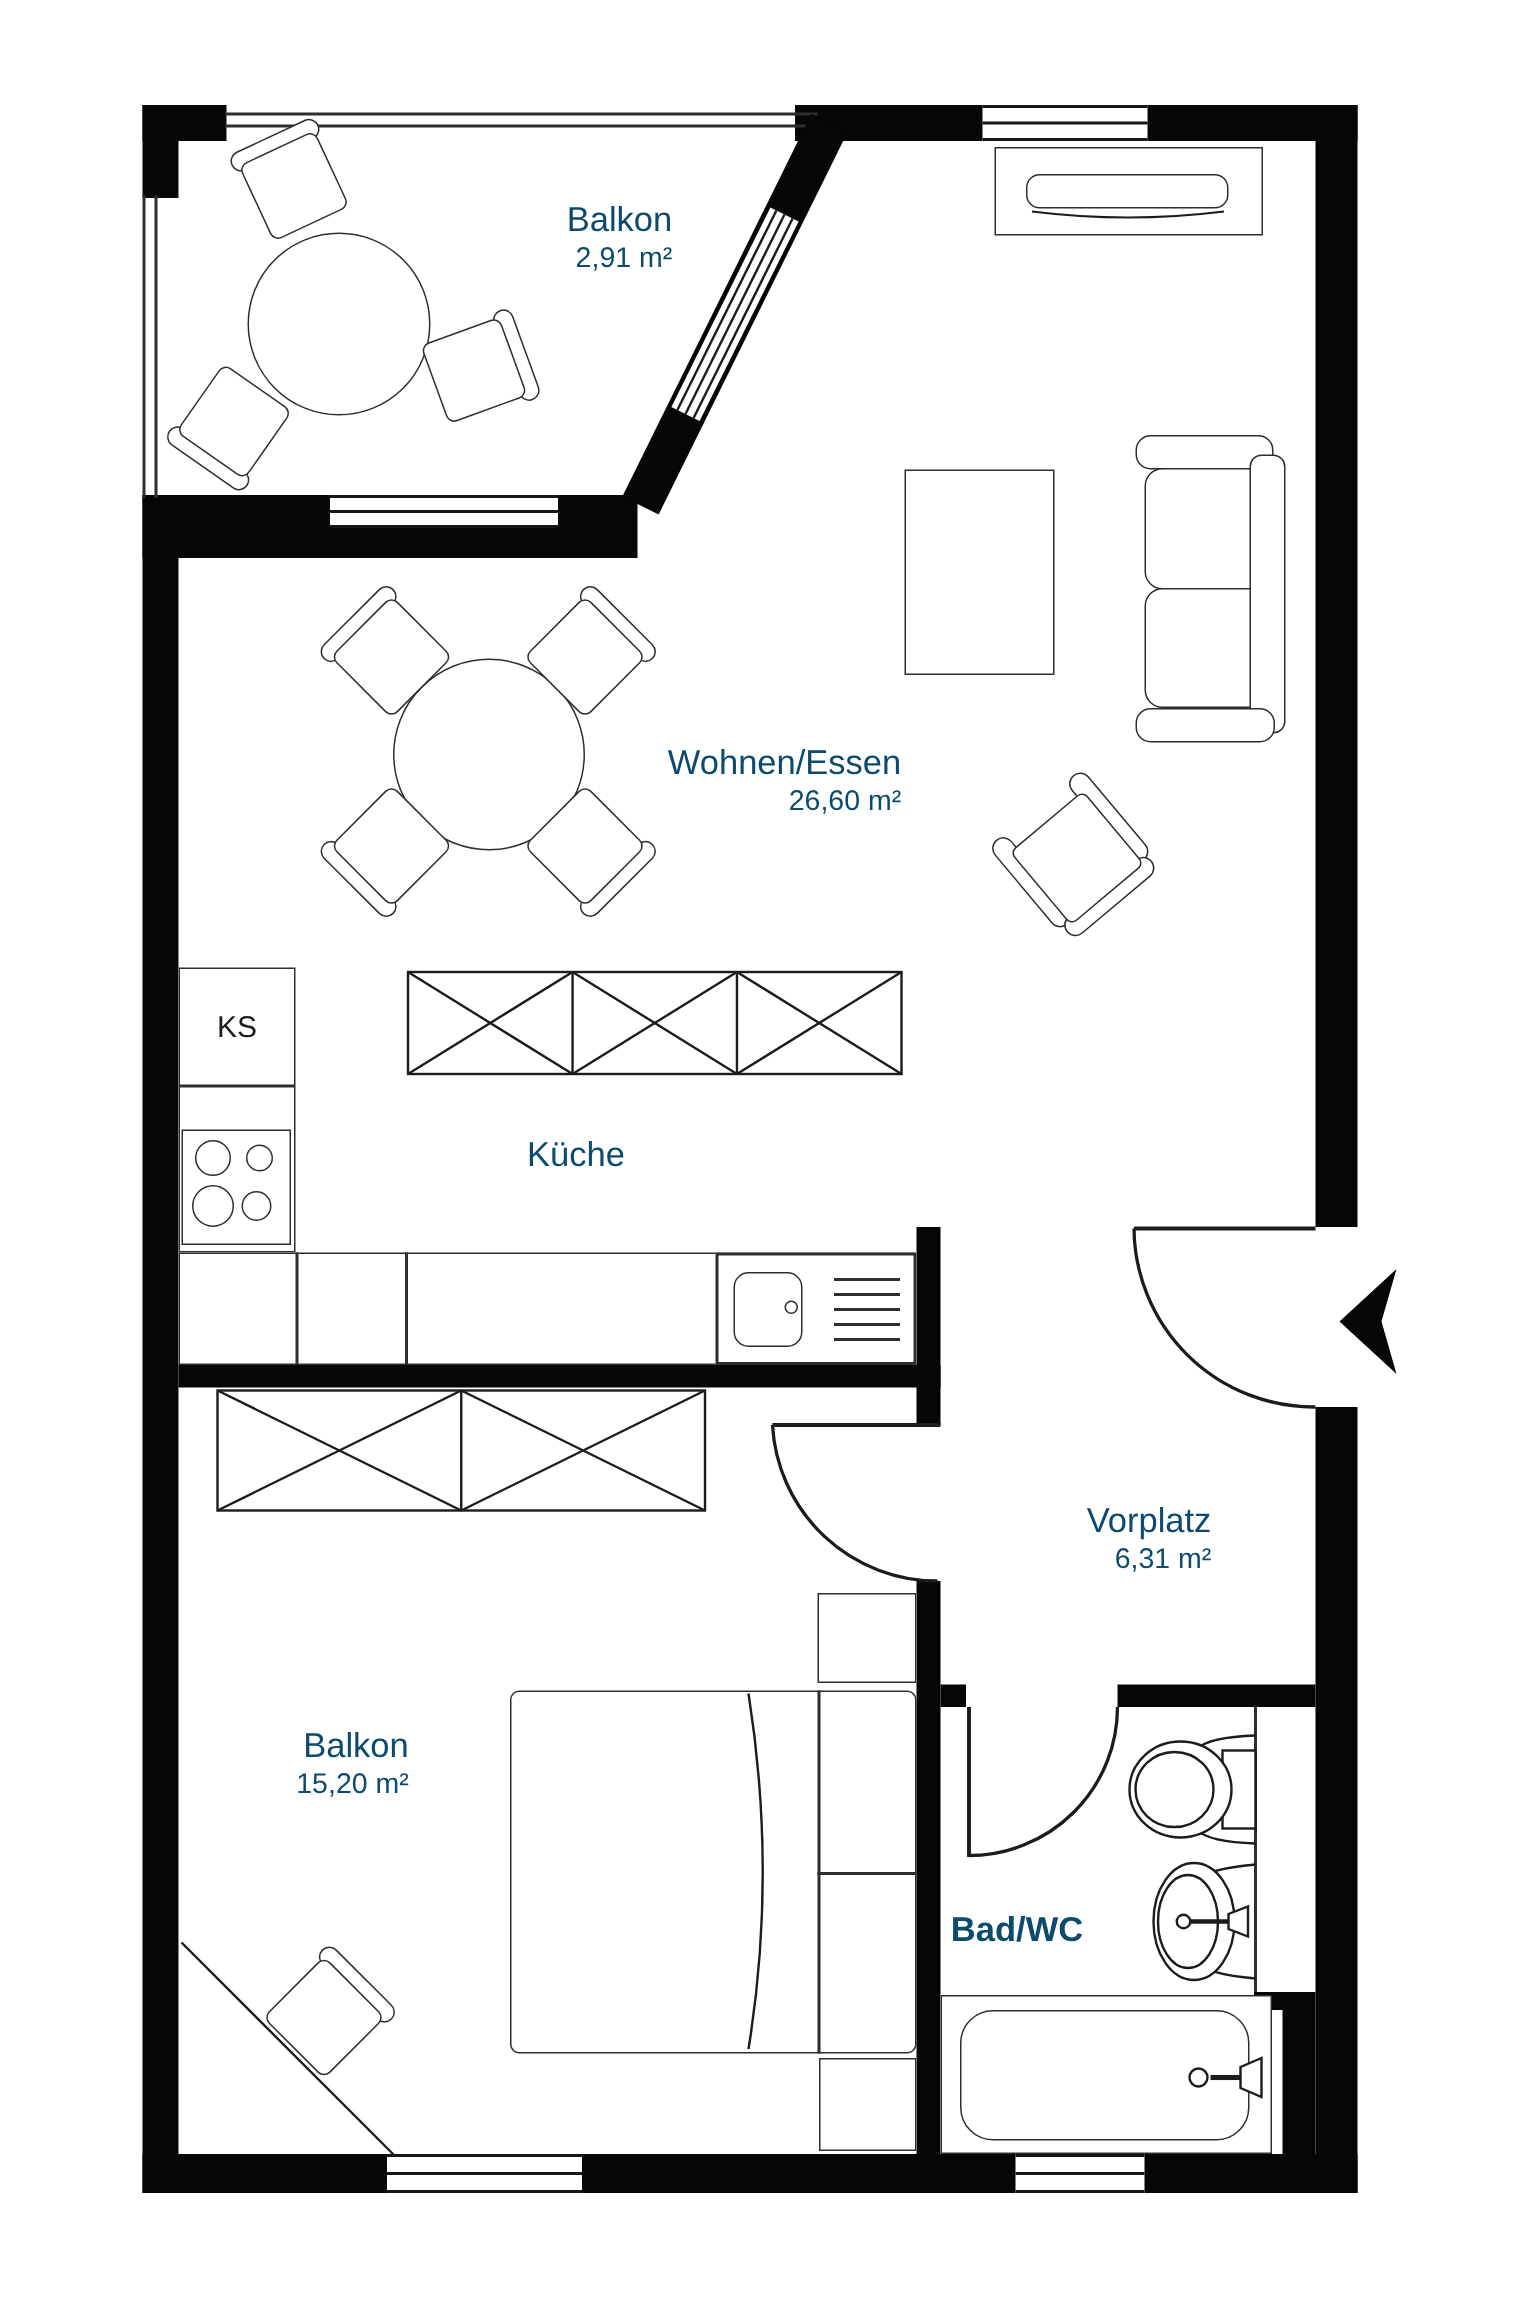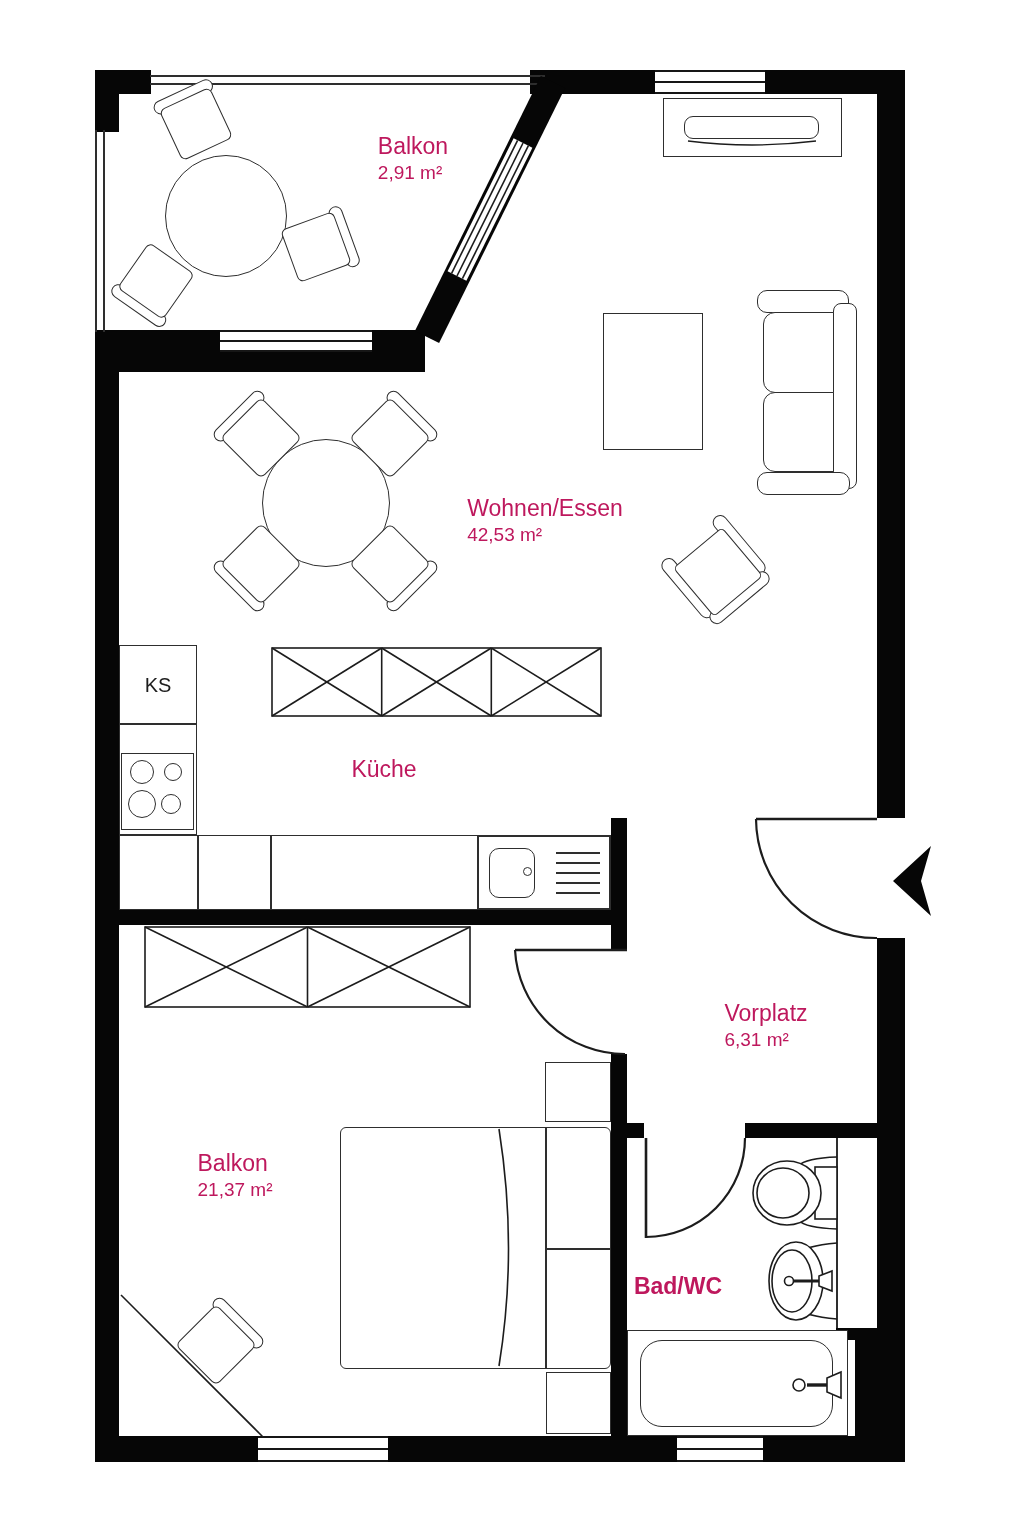--- a/index.html
+++ b/index.html
@@ -17,22 +17,22 @@
   .chair .back { position: absolute; left: -4px; right: -4px; top: -9px; height: 14px;
                  background: #fff; border: 1.6px solid #2e2e2e; border-radius: 8px; }
   .armchair { position: absolute; }
   .armchair .seat { position: absolute; inset: 0; background: #fff; border: 1.6px solid #2e2e2e; border-radius: 5px; }
   .armchair .back { position: absolute; left: -5px; right: -5px; bottom: -9px; height: 15px;
                     background: #fff; border: 1.6px solid #2e2e2e; border-radius: 8px; }
   .armchair .arm-l { position: absolute; left: -9px; top: -12px; width: 15px; height: 74px;
                      background: #fff; border: 1.6px solid #2e2e2e; border-radius: 8px; }
   .armchair .arm-r { position: absolute; right: -9px; top: -12px; width: 15px; height: 74px;
                      background: #fff; border: 1.6px solid #2e2e2e; border-radius: 8px; }
-  .label { position: absolute; transform: translateX(-50%); text-align: left;
-           color: #be185d; white-space: nowrap; line-height: 1.24; }
+  .label { position: absolute; transform: translateX(-50%); text-align: right;
+           color: #0c4a6e; white-space: nowrap; line-height: 1.24; }
   .label .nm { font-size: 23px; display: block; }
   .label .ar { font-size: 19px; display: block; }
   #fridge-label { position: absolute; display: flex; align-items: center; justify-content: center;
                   color: #1d1d1d; font-size: 20px; }
   svg.overlay { position: absolute; left: 0; top: 0; }
 </style>
 </head>
 <body>
 
 <div id="plan">
@@ -243,32 +243,32 @@
       <circle cx="799" cy="1385" r="6" fill="#ffffff"></circle>
       <line x1="807" y1="1385" x2="827" y2="1385" stroke-width="3.4"></line>
       <polygon points="827,1378 841,1372 841,1398 827,1392" fill="#ffffff"></polygon>
     </g>
   </svg>
 
   <div class="label" style="left:413px;top:132px;">
     <span class="nm">Balkon</span>
     <span class="ar">2,91 m²</span>
   </div>
-  <div class="label" style="left:545px;top:494px;">
+  <div class="label" style="left:523px;top:494px;">
     <span class="nm">Wohnen/Essen</span>
-    <span class="ar">42,53 m²</span>
+    <span class="ar">26,60 m²</span>
   </div>
   <div class="label" style="left:384px;top:755px;">
     <span class="nm">Küche</span>
   </div>
   <div class="label" style="left:766px;top:999px;">
     <span class="nm">Vorplatz</span>
     <span class="ar">6,31 m²</span>
   </div>
   <div class="label" style="left:235px;top:1149px;">
     <span class="nm">Balkon</span>
-    <span class="ar">21,37 m²</span>
+    <span class="ar">15,20 m²</span>
   </div>
   <div class="label" style="left:678px;top:1272px;font-weight:bold;">
     <span class="nm">Bad/WC</span>
   </div>
 
 </div>
 
 </body></html>

